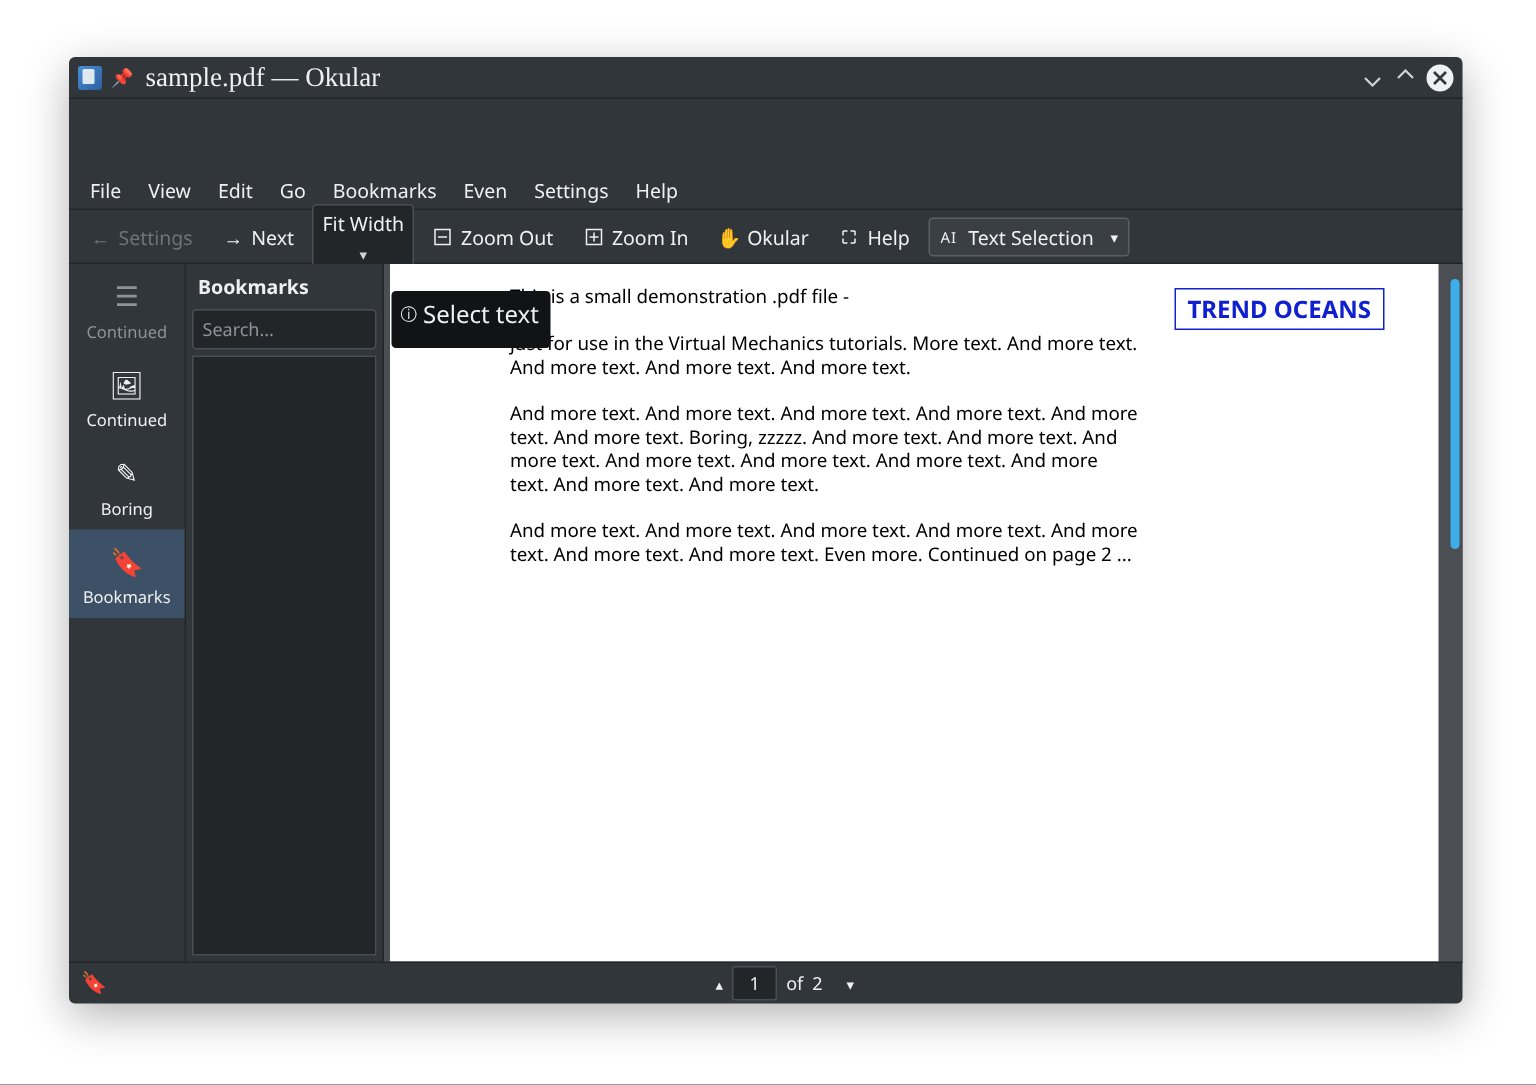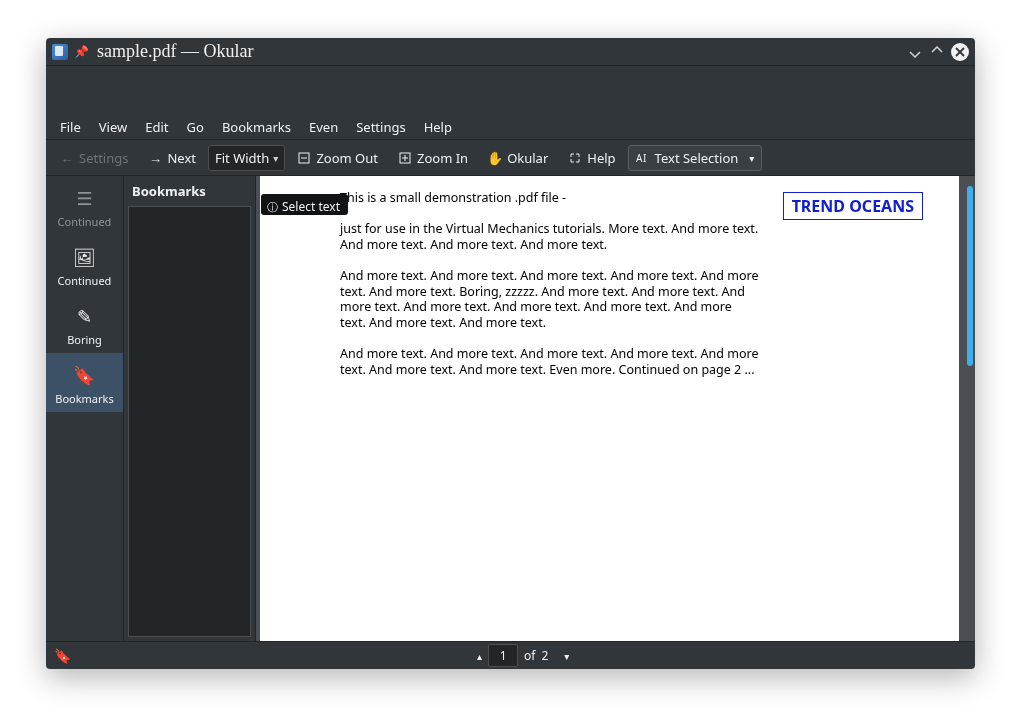--- a/index.html
+++ b/index.html
@@ -70,20 +70,21 @@
     color:#eff0f1;
   }
   .tbtn.disabled { color:#6e7377; }
   .tbtn .ico { width:14px; height:14px; display:inline-flex; align-items:center; justify-content:center; }
   .zoom-select {
     display:flex; align-items:center; gap:4px;
     padding:3px 6px;
     background:#232629;
     border:1px solid #4a4f54;
     border-radius:3px;
+    flex-direction:column;
   }
   .zoom-select .chev { font-size:10px; color:#cfd3d7; }
   .tbtn.selected {
     background:#3a3f44;
     border:1px solid #5a5f64;
     padding:3px 7px;
   }
   .body {
     flex:1;
     display:flex;
@@ -155,22 +156,22 @@
     font-size:16px;
     color:#1020d0;
     background:#fff;
     margin-left:18px;
   }
   .tooltip {
     position:absolute;
     top:18px; left:5px;
     background:#111315;
     color:#eff0f1;
-    font-size:12px;
-    padding:4px 8px 0 6px;
+    font-size:16px;
+    padding:4px 8px 12px 6px;
     border-radius:3px;
     display:flex; align-items:center; gap:4px;
     z-index:10;
   }
   .tooltip:before{
     content:"ⓘ"; font-size:11px;
   }
   .scroll-ind { position:absolute; right:2px; top:10px; width:6px; height:180px; background:#3daee9; border-radius:3px; }
   .statusbar {
     height:28px;
@@ -301,20 +302,21 @@
         <span>Boring</span>
       </div>
       <div class="side-item active">
         <span class="sico">🔖</span>
         <span>Bookmarks</span>
       </div>
     </div>
 
     <div class="panel">
       <div class="panel-title">Bookmarks</div>
+      <div class="search"><span>Search...</span></div>
       <div class="panel-list"></div>
     </div>
 
     <div class="docview">
       <div class="tooltip">
         <span>Select text</span>
       </div>
       <div class="page">
         <div class="stamp">TREND OCEANS</div>
         <div class="content">

